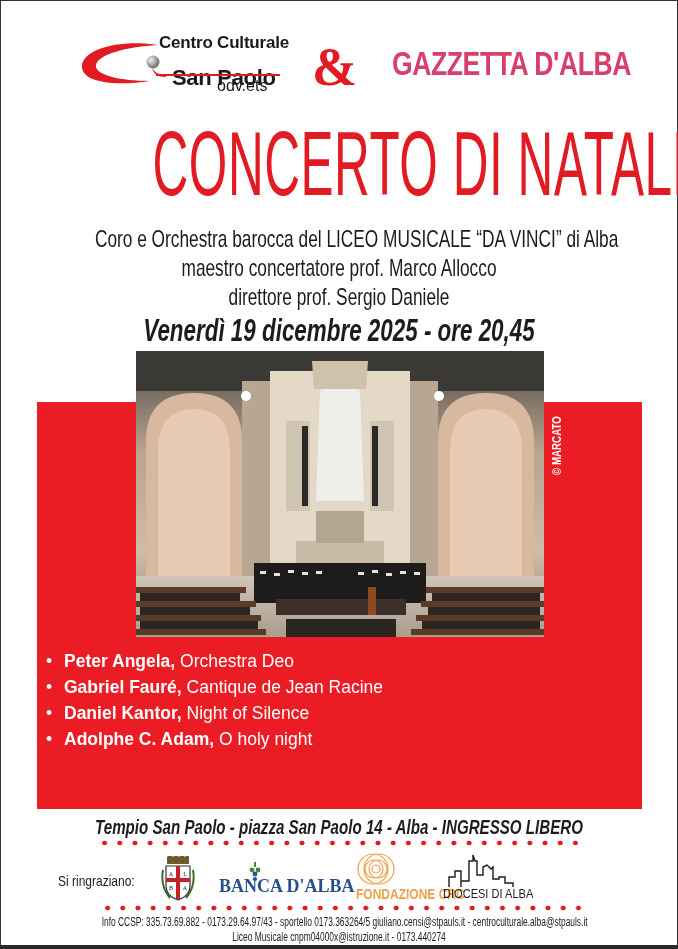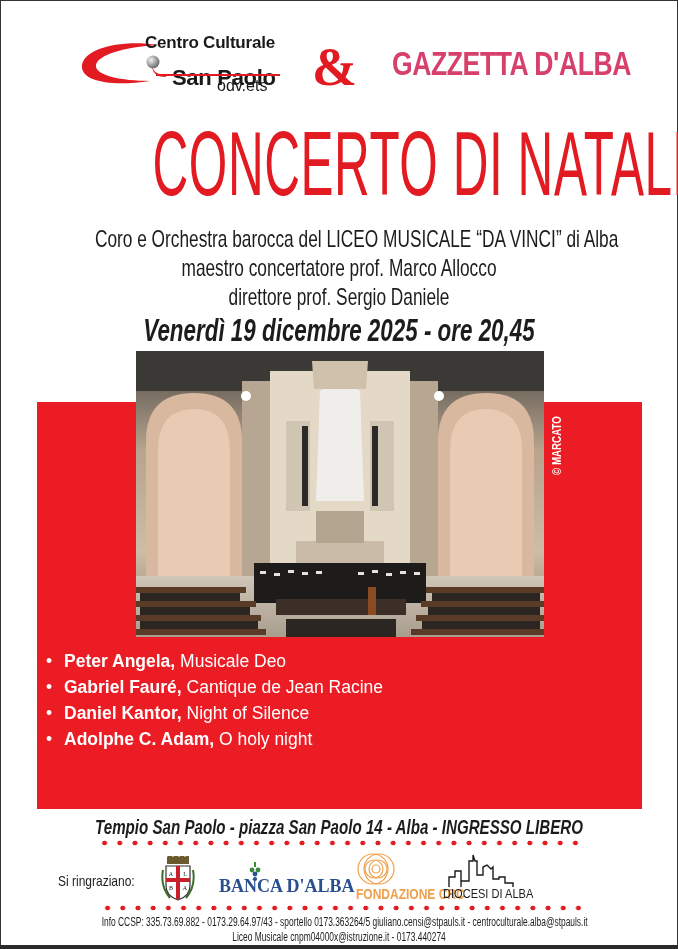--- a/index.html
+++ b/index.html
@@ -3,21 +3,21 @@
 <meta charset="utf-8">
 <style>
   html, body { margin:0; padding:0; background:#fff; }
   body { width:678px; height:949px; position:relative; overflow:hidden; font-family:"Liberation Sans", sans-serif; }
   .frame { position:absolute; left:0; top:0; width:676px; height:947px; border:1px solid #333; box-sizing:content-box; }
   .frame-bottom { position:absolute; left:0; top:945px; width:678px; height:4px; background:#2a2a2a; }
 
   
   .ccsp { position:absolute; left:80px; top:33px; width:200px; height:62px; }
   .ccsp-swoosh { position:absolute; left:0; top:8px; }
-  .ccsp-l1 { position:absolute; left:65px; top:0; font-weight:bold; font-size:17px; color:#1a1a1a; letter-spacing:-0.2px; white-space:nowrap; }
+  .ccsp-l1 { position:absolute; left:79px; top:0; font-weight:bold; font-size:17px; color:#1a1a1a; letter-spacing:-0.2px; white-space:nowrap; }
   .ccsp-l2 { position:absolute; left:92px; top:32px; font-weight:bold; font-size:22px; color:#1a1a1a; letter-spacing:-0.3px; white-space:nowrap; }
   .ccsp-rule { position:absolute; left:76px; top:41px; width:124px; height:2px; background:#e21b23; }
   .ccsp-l3 { position:absolute; left:137px; top:44px; font-size:16px; color:#1a1a1a; white-space:nowrap; }
   .amp { position:absolute; left:312px; top:40px; font-family:"Liberation Serif", serif; font-weight:bold; font-size:54px; line-height:54px; color:#e21b23; }
   .gazzetta { position:absolute; left:392px; top:40px; font-family:"Liberation Sans Narrow","Liberation Sans", sans-serif; font-weight:bold; font-size:34px; line-height:46px; color:#d6406a; transform:scaleX(0.78); transform-origin:left center; white-space:nowrap; letter-spacing:-0.5px; }
 
   
   .title { position:absolute; left:0; width:678px; top:110px; text-align:center; color:#e21b23; font-size:90px; line-height:108px; font-family:"Liberation Sans", sans-serif; transform:scaleX(0.55); transform-origin:center; white-space:nowrap; letter-spacing:1px; }
 
   .sub { position:absolute; left:0; width:678px; text-align:center; color:#1c1c1c; font-size:24px; white-space:nowrap; transform:scaleX(0.72); transform-origin:center; }
@@ -172,21 +172,21 @@
         <rect x="292" y="256" width="112" height="8"></rect>
         <rect x="286" y="270" width="118" height="8"></rect>
       <rect x="150" y="268" width="110" height="18"></rect>
     </g>
   </svg>
 </div>
 
 <div class="credit" style="left:549px;top:475px;">© MARCATO</div>
 
 <ul class="program">
-  <li><span class="bullet">•</span><span class="composer">Peter Angela,</span> <span>Musicale Deo</span></li>
+  <li><span class="bullet">•</span><span class="composer">Peter Angela,</span> <span>Orchestra Deo</span></li>
   <li><span class="bullet">•</span><span class="composer">Gabriel Fauré,</span> <span>Cantique de Jean Racine</span></li>
   <li><span class="bullet">•</span><span class="composer">Daniel Kantor,</span> <span>Night of Silence</span></li>
   <li><span class="bullet">•</span><span class="composer">Adolphe C. Adam,</span> <span>O holy night</span></li>
 </ul>
 
 <div class="venue">Tempio San Paolo - piazza San Paolo 14 - Alba - INGRESSO LIBERO</div>
 <div class="dots dots1"></div>
 
 <div class="thanks">Si ringraziano:</div>
 

